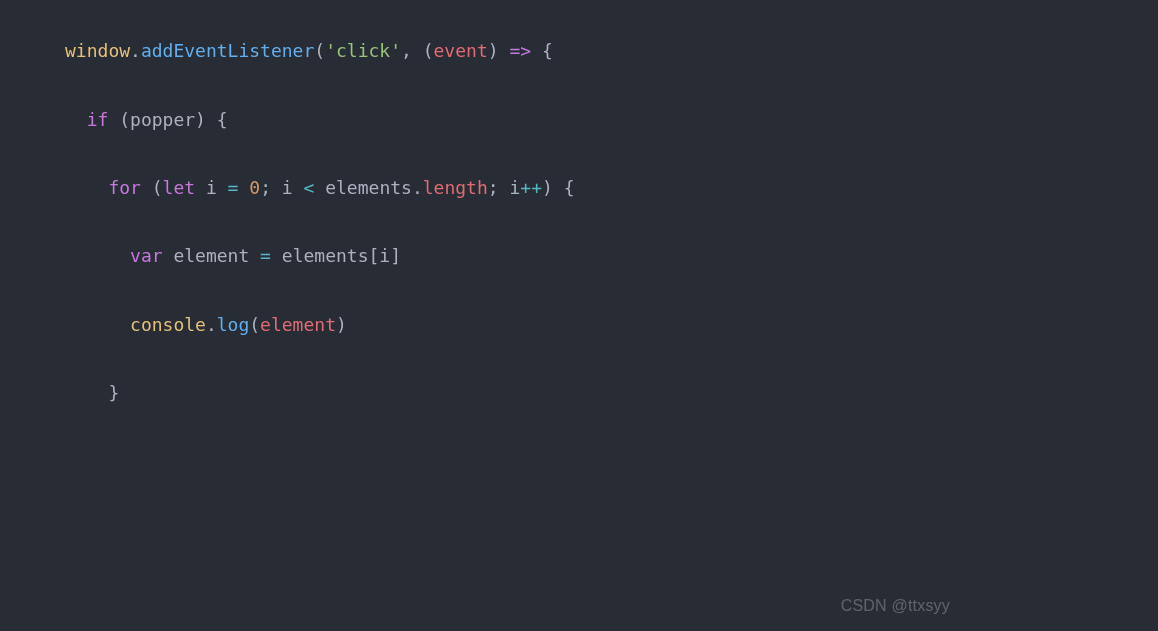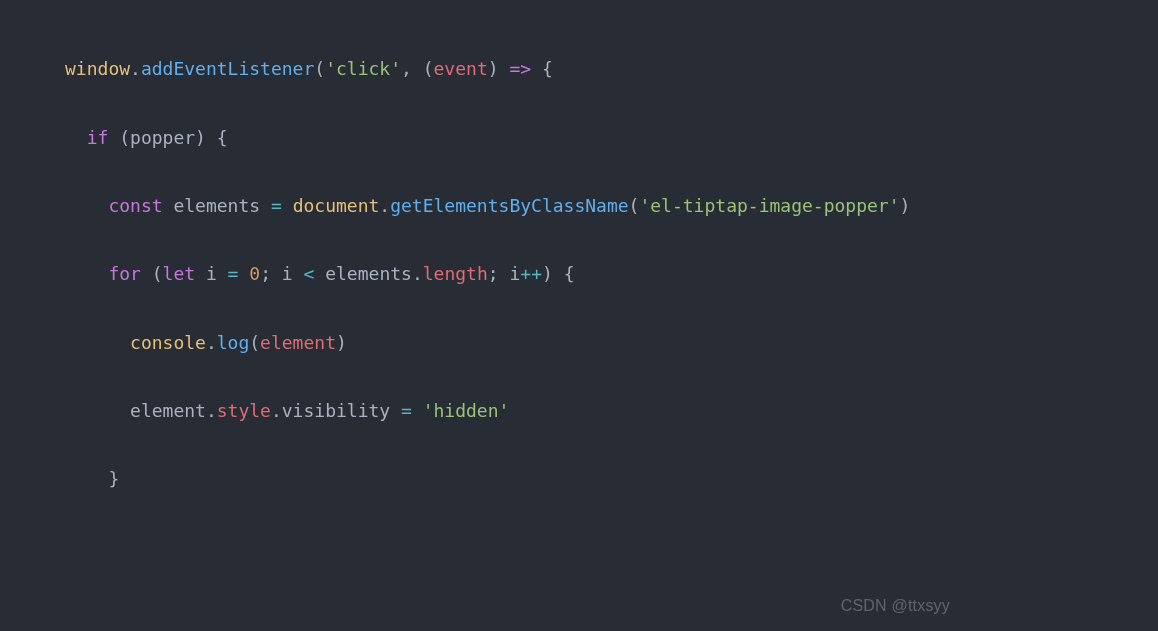--- a/index.html
+++ b/index.html
@@ -9,21 +9,21 @@
     color: #abb2bf;
     font-family: "Consolas", "Menlo", "Monaco", monospace;
     font-size: 18px;
     line-height: 1.9;
     width: 1158px;
     height: 631px;
     overflow: hidden;
   }
   .code-wrap {
     position: relative;
-    padding: 18px 0 0 0;
+    padding: 0 0 0 0;
     white-space: pre;
     width: 966px;
     height: 631px;
     box-sizing: border-box;
   }
   .line { display:block; }
   .id   { color: #abb2bf; }
   .obj  { color: #e5c07b; }
   .prop { color: #e06c75; }
   .fn   { color: #61afef; }
@@ -43,24 +43,23 @@
     color: rgba(255,255,255,0.26);
     letter-spacing: 0.2px;
   }
 </style>
 </head>
 <body>
 
 <div class="code-wrap">
 <span class="line">      <span class="obj">window</span><span class="pun">.</span><span class="fn">addEventListener</span><span class="pun">(</span><span class="str">'click'</span><span class="pun">, </span><span class="pun">(</span><span class="prm">event</span><span class="pun">)</span><span class="kw"> =&gt; </span><span class="pun">{</span></span>
 <span class="line">        <span class="kw">if</span><span class="pun"> (</span><span class="id">popper</span><span class="pun">) {</span></span>
-<span class="line">          <span class="kw">const</span><span class="id"> elements </span><span class="op">=</span><span> </span><span class="obj">document</span><span class="pun">.</span><span class="fn">getElementsByClassName</span><span class="pun">(</span><span class="str">'el-tiptap-image-popper'</span><span class="pun">)</span></span>
 <span class="line">          <span class="kw">for</span><span class="pun"> (</span><span class="kw">let</span><span class="id"> i </span><span class="op">=</span><span class="num"> 0</span><span class="pun">; </span><span class="id">i </span><span class="op">&lt;</span><span class="id"> elements.</span><span class="prop">length</span><span class="pun">; </span><span class="id">i</span><span class="op">++</span><span class="pun">) {</span></span>
+<span class="line">            <span class="kw">var</span><span class="id"> element </span><span class="op">=</span><span class="id"> elements[</span><span class="id">i</span><span class="pun">]</span></span>
 <span class="line">            <span class="obj">console</span><span class="pun">.</span><span class="fn">log</span><span class="pun">(</span><span class="var">element</span><span class="pun">)</span></span>
-<span class="line">            <span class="id">element</span><span class="pun">.</span><span class="prop">style</span><span class="pun">.</span><span class="id">visibility</span><span class="op"> = </span><span class="str">'hidden'</span></span>
 <span class="line">          <span class="pun">}</span></span>
 
 
 
 
 
 
 
 
 <div class="watermark">CSDN @ttxsyy</div>

